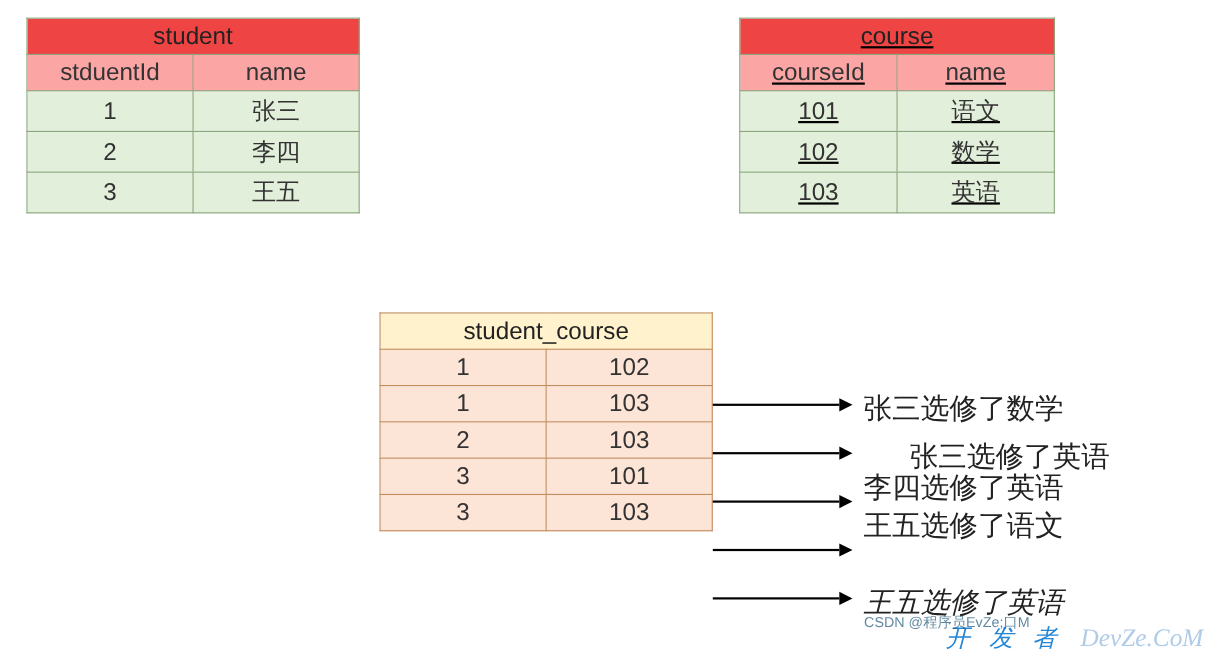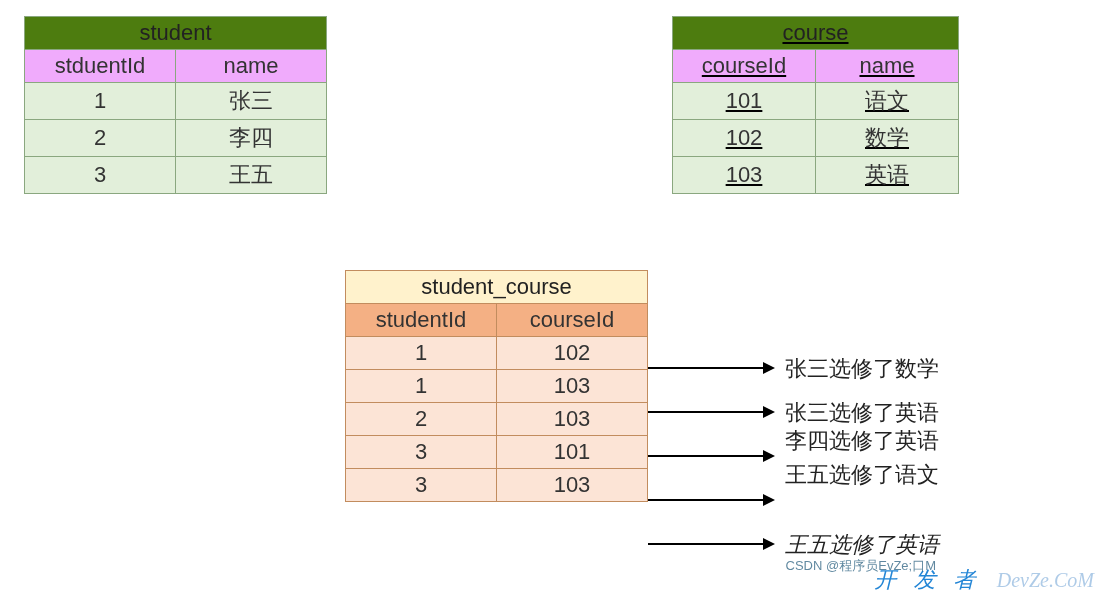--- a/index.html
+++ b/index.html
@@ -16,49 +16,49 @@
     border-collapse: collapse;
   }
   .tbl td, .tbl th {
     border: 1px solid #8aa77f;
     text-align: center;
     font-size: 22px;
     padding: 3px 0;
     font-weight: normal;
   }
   .tbl .title td {
-    background: #4d7c0f;
+    background: #ef4444;
     color: #222;
     border-color: #8aa77f;
   }
   .tbl .hdr td {
-    background: #f0abfc;
+    background: #fca5a5;
     color: #333;
   }
   .tbl .row td {
     background: #e2efda;
     color: #333;
   }
   
   .tbl.jnc td { border-color: #c28c5e; }
   .tbl.jnc .title td { background: #fff2cc; }
   .tbl.jnc .hdr td { background: #f4b084; }
   .tbl.jnc .row td { background: #fce4d6; }
 
   
   .student { left: 24px; top: 16px; }
   .student td { width: 150px; }
   .course  { left: 672px; top: 16px; text-decoration: underline; }
   .course td { width: 142px; }
-  .jnc     { left: 345px; top: 270px; }
+  .jnc     { left: 345px; top: 284px; }
   .jnc td  { width: 150px; }
 
   .annot {
     position: absolute;
-    font-size: 22px;
+    font-size: 26px;
     color: #222;
   }
   .arrow {
     position: absolute;
     height: 0;
   }
   .arrow .line {
     position: absolute;
     top: -1px;
     height: 2px;
@@ -75,21 +75,21 @@
   .watermark-dev {
     position: absolute;
     right: 22px;
     bottom: 4px;
     font-size: 22px;
     letter-spacing: 6px;
     color: #2486d6;
     font-family: Georgia, serif;
     font-style: italic;
   }
-  .wm-main { letter-spacing: 0; font-size: 20px; color: #7aa9d8; opacity: 0.6; margin-left: 4px; text-align: right; }
+  .wm-main { letter-spacing: 0; font-size: 23px; color: #7aa9d8; opacity: 0.6; margin-left: 4px; text-align: right; }
   .watermark-csdn {
     position: absolute;
     right: 180px;
     bottom: 24px;
     font-size: 13px;
     color: #0c4a6e;
     opacity: 0.65;
   }
 </style>
 </head>
@@ -141,24 +141,20 @@
     <td>英语</td>
   </tr>
 </tbody>
   </table>
 
 <table class="tbl jnc">
   <tbody>
       <tr class="title">
         <td colspan="2">student_course</td>
       </tr>
-  <tr class="hdr">
-    <td>studentId</td>
-    <td>courseId</td>
-  </tr>
   <tr class="row">
     <td>1</td>
     <td>102</td>
   </tr>
   <tr class="row">
     <td>1</td>
     <td>103</td>
   </tr>
   <tr class="row">
     <td>2</td>
@@ -178,21 +174,21 @@
 <div class="arrow" style="left:648px; top:368px;">
   <div class="line" style="left:0; width:115px;"></div>
     <div class="head" style="left:115px;"></div>
 </div>
 <div class="annot" style="left:785px; top:354px;">张三选修了数学</div>
 
 <div class="arrow" style="left:648px; top:412px;">
   <div class="line" style="left:0; width:115px;"></div>
     <div class="head" style="left:115px;"></div>
 </div>
-<div class="annot" style="left:785px; top:398px;text-align:center;">张三选修了英语</div>
+<div class="annot" style="left:827px; top:398px;text-align:center;">张三选修了英语</div>
 
 <div class="arrow" style="left:648px; top:456px;">
   <div class="line" style="left:0; width:115px;"></div>
     <div class="head" style="left:115px;"></div>
 </div>
 <div class="annot" style="left:785px; top:426px;">李四选修了英语</div>
 
 <div class="arrow" style="left:648px; top:500px;">
   <div class="line" style="left:0; width:115px;"></div>
     <div class="head" style="left:115px;"></div>

